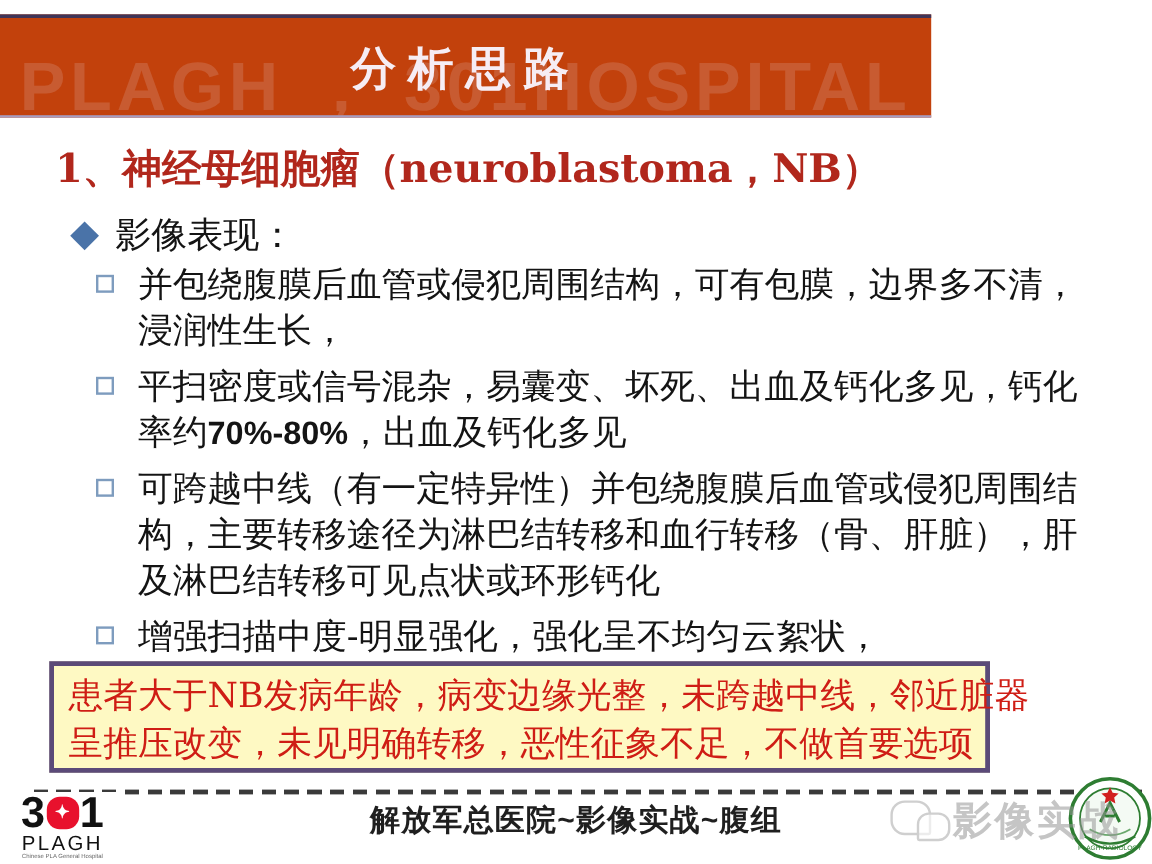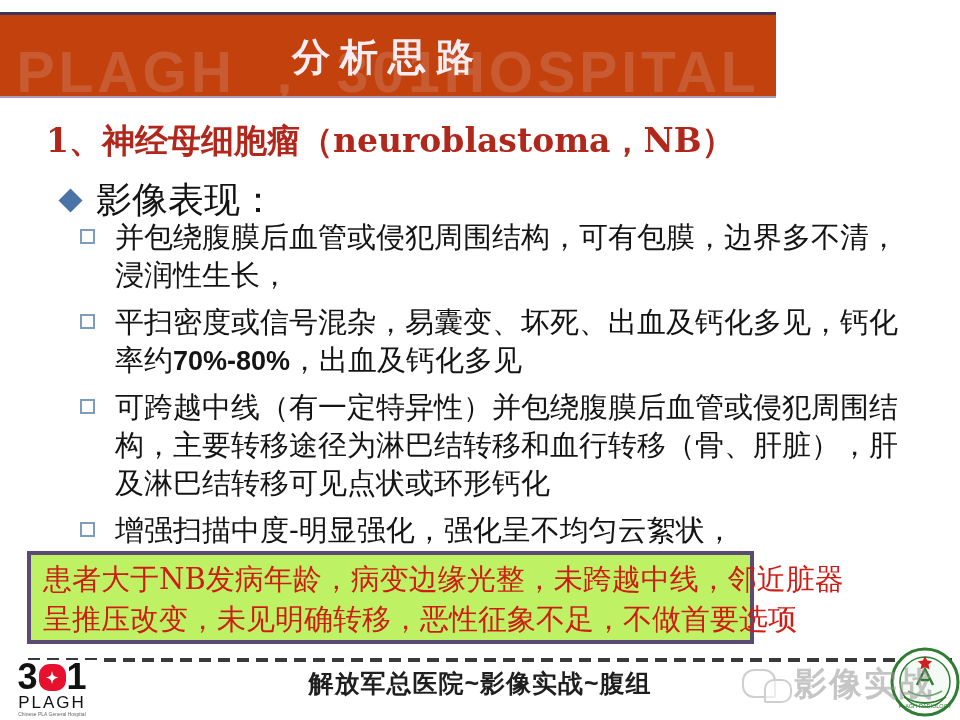--- a/index.html
+++ b/index.html
@@ -15,50 +15,50 @@
   .band-title{position:absolute;left:0;right:0;top:17px;text-align:center;
         font-size:38px;font-weight:bold;letter-spacing:10px;color:#f6edf4;}
 
   
   .heading{position:absolute;left:46px;top:119px;font-size:33px;font-weight:bold;color:#b1271c;
         white-space:nowrap;}
 
   
   .section-row{position:absolute;left:62px;top:176px;display:flex;align-items:center;}
   .diamond{width:17px;height:17px;background:#4a73a8;transform:rotate(45deg);margin-right:17px;flex:0 0 auto;}
-  .section-label{font-size:36px;color:#141414;}
+  .section-label{font-size:30px;color:#141414;}
 
   
   .bullets{position:absolute;left:78px;top:218px;width:842px;margin:0;padding:0;list-style:none;}
   .bullets li{position:relative;padding-left:37px;margin-bottom:8px;font-size:29px;line-height:38px;color:#141414;}
   .sq{position:absolute;left:2px;top:11px;width:11px;height:11px;border:2px solid #7e9cbe;background:#fff;}
   .bullets b{font-family:"Liberation Sans",sans-serif;font-size:27px;}
 
   
-  .conclusion{position:absolute;left:27px;top:551px;width:727px;height:93px;box-sizing:border-box;
-        border:4px solid #5b4a78;background:#bef264;padding:4px 10px 0 12px;}
+  .conclusion{position:absolute;left:41px;top:551px;width:784px;height:93px;box-sizing:border-box;
+        border:4px solid #5b4a78;background:#fef9c3;padding:4px 10px 0 12px;}
   .conclusion div{font-size:29px;line-height:40px;color:#cf1d15;white-space:nowrap;}
 
   
   .dashes{position:absolute;left:28px;top:658px;width:924px;height:4px;
         background:repeating-linear-gradient(90deg,#3a3a3a 0 12px,transparent 12px 19px);}
   .caption{position:absolute;left:0;right:0;top:667px;text-align:center;
         font-family:"Liberation Sans",sans-serif;font-size:25px;font-weight:600;color:#1f1f1f;letter-spacing:1px;}
 
   .logo{position:absolute;left:2px;top:660px;width:100px;background:#fff;text-align:center;z-index:6;}
   .logo-num{display:flex;align-items:center;justify-content:center;gap:1px;
         font-family:"Liberation Sans",sans-serif;font-weight:bold;font-size:36px;color:#111;line-height:34px;}
   .logo-flower{display:inline-flex;align-items:center;justify-content:center;width:27px;height:27px;
         background:#e8112d;border-radius:40%;color:#fff;font-size:15px;line-height:27px;}
   .logo-flower::before{content:"✦";}
   .logo-acronym{font-family:"Liberation Sans",sans-serif;font-weight:normal;font-size:17px;
         letter-spacing:2px;color:#111;line-height:17px;}
   .logo-sub{font-family:"Liberation Sans",sans-serif;font-size:5px;color:#666;line-height:7px;}
 
-  .wechat{position:absolute;right:26px;top:662px;display:flex;align-items:flex-end;z-index:5;}
+  .wechat{position:absolute;right:26px;top:662px;display:flex;align-items:center;z-index:5;}
   .bubbles{position:relative;width:52px;height:40px;}
   .bubble-big{position:absolute;left:0;top:2px;width:30px;height:25px;border:2px solid #cfcfcf;
         border-radius:12px 12px 2px 12px;background:rgba(255,255,255,0.6);}
   .bubble-small{position:absolute;left:22px;top:12px;width:24px;height:20px;border:2px solid #cfcfcf;
         border-radius:10px 10px 10px 2px;background:rgba(255,255,255,0.6);}
   .wm-text{font-size:33px;font-weight:bold;color:rgba(150,150,150,0.55);letter-spacing:2px;white-space:nowrap;}
 
   .emblem{position:absolute;right:0px;top:647px;width:70px;height:70px;z-index:4;}
 </style>
 </head>

